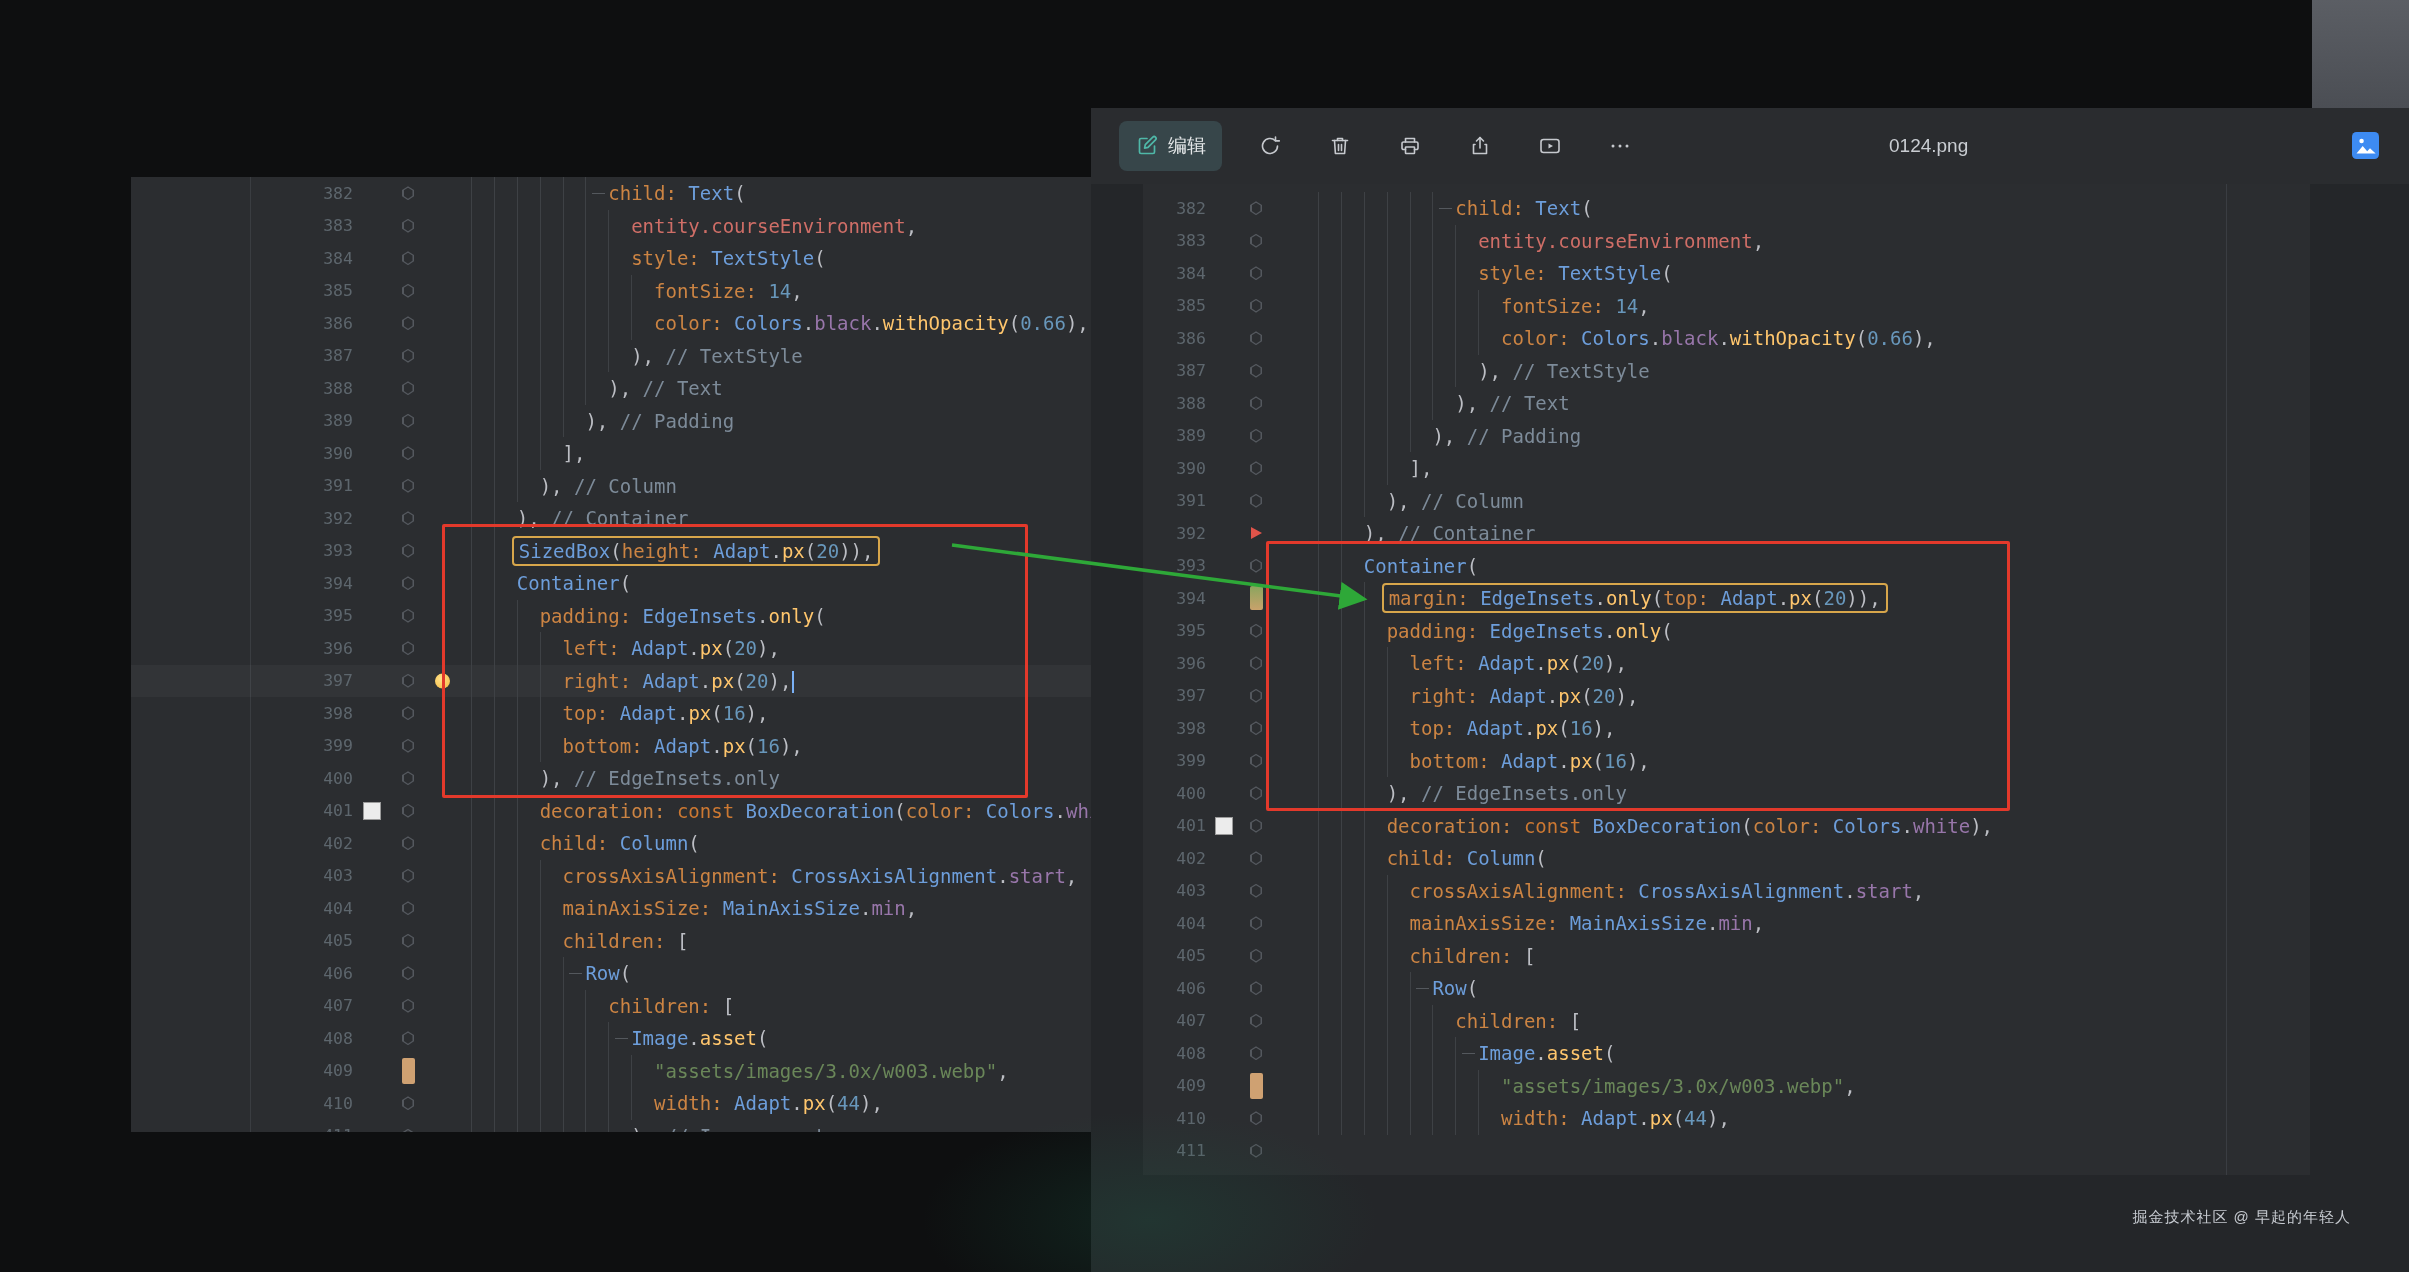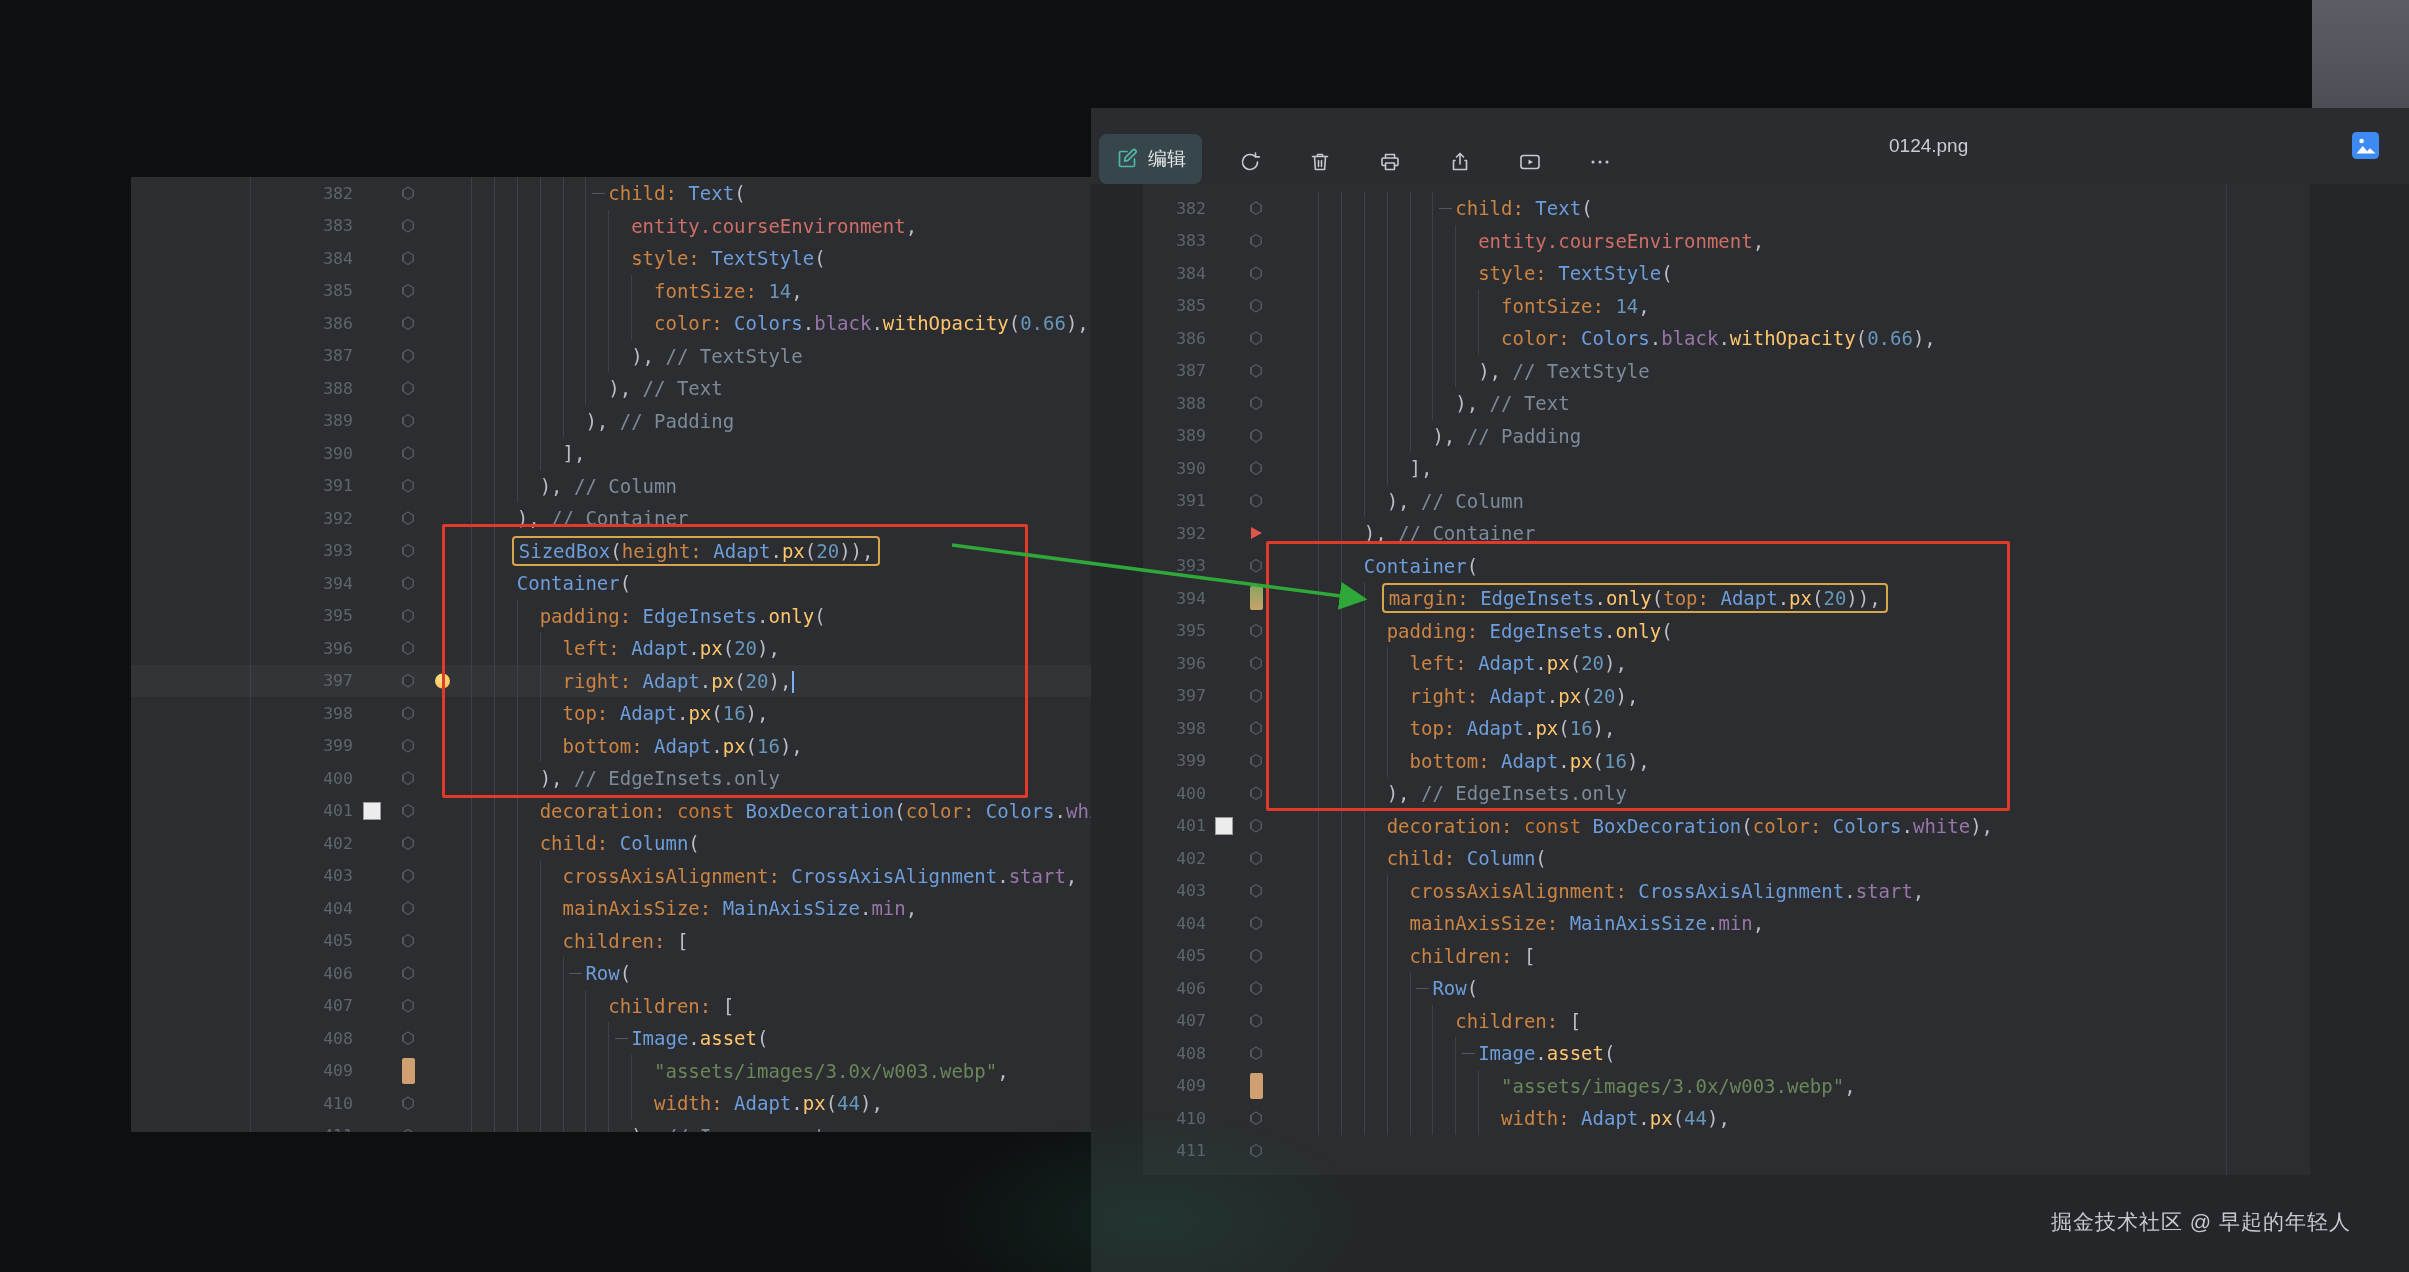--- a/index.html
+++ b/index.html
@@ -64,38 +64,38 @@
   .swatch-tan { width:13px; height:26px; background:#cfa172; border-radius:2px; }
   .swatch-green { width:13px; height:24px; background:linear-gradient(#8aa55e,#c9a26b); border-radius:2px; }
   .tri-red { width:0; height:0; border-left:11px solid #e0544a; border-top:6px solid transparent; border-bottom:6px solid transparent; }
   .bulb { position:absolute; left:44px; top:50%; transform:translateY(-50%); width:15px; height:15px;
           border-radius:50%; background:radial-gradient(circle at 40% 35%, #ffe28a, #f5b940); }
 
   
   .viewer { position:absolute; left:1091px; top:108px; width:1318px; height:1164px;
             background:#242629; z-index:2; }
   .toolbar { position:absolute; left:0; top:0; width:100%; height:76px; display:flex;
-             align-items:flex-end; padding-left:8px; background:#2a2c2f; }
+             align-items:center; padding-left:28px; background:#2a2c2f; }
   .edit-btn { display:flex; align-items:center; gap:9px; height:50px; padding:0 16px;
               background:#37464a; border:none; border-radius:8px; color:#e6e9ea;
               font-family:"Liberation Sans", sans-serif; font-size:19px; cursor:pointer; }
   .tool { width:44px; height:44px; margin-left:26px; background:transparent; border:none;
           display:flex; align-items:center; justify-content:center; cursor:pointer; }
   .tool:first-of-type { margin-left:18px; }
   .tool svg, .edit-btn svg { display:block; }
   .filename { position:absolute; left:798px; top:0; height:76px; display:flex; align-items:center;
               color:#c9cdd2; font-size:19px; }
   .thumb { position:absolute; right:30px; top:24px; width:27px; height:27px; cursor:pointer; }
 
   .image-area { position:absolute; left:52px; top:76px; width:1167px; height:991px;
                 background:#2b2d30; overflow:hidden; }
   #right-lines { padding-top:8px; }
   .wrap-guide { position:absolute; left:1083px; top:0; width:1px; height:100%; background:#3a3d42; }
 
-  .watermark { position:absolute; right:58px; top:1100px; color:#c6cad0; font-size:21px; letter-spacing:1px; }
+  .watermark { position:absolute; right:58px; top:1100px; color:#c6cad0; font-size:15px; letter-spacing:1px; }
 
   
   .ann { position:absolute; border:3px solid #e3392b; border-radius:2px; z-index:5; pointer-events:none; }
   .red-left  { left:442px;  top:524px; width:586px; height:274px; }
   .red-right { left:1266px; top:541px; width:744px; height:270px; }
   .arrow { position:absolute; left:930px; top:525px; width:470px; height:100px; z-index:6; pointer-events:none; }
 </style>
 </head>
 <body>
 

